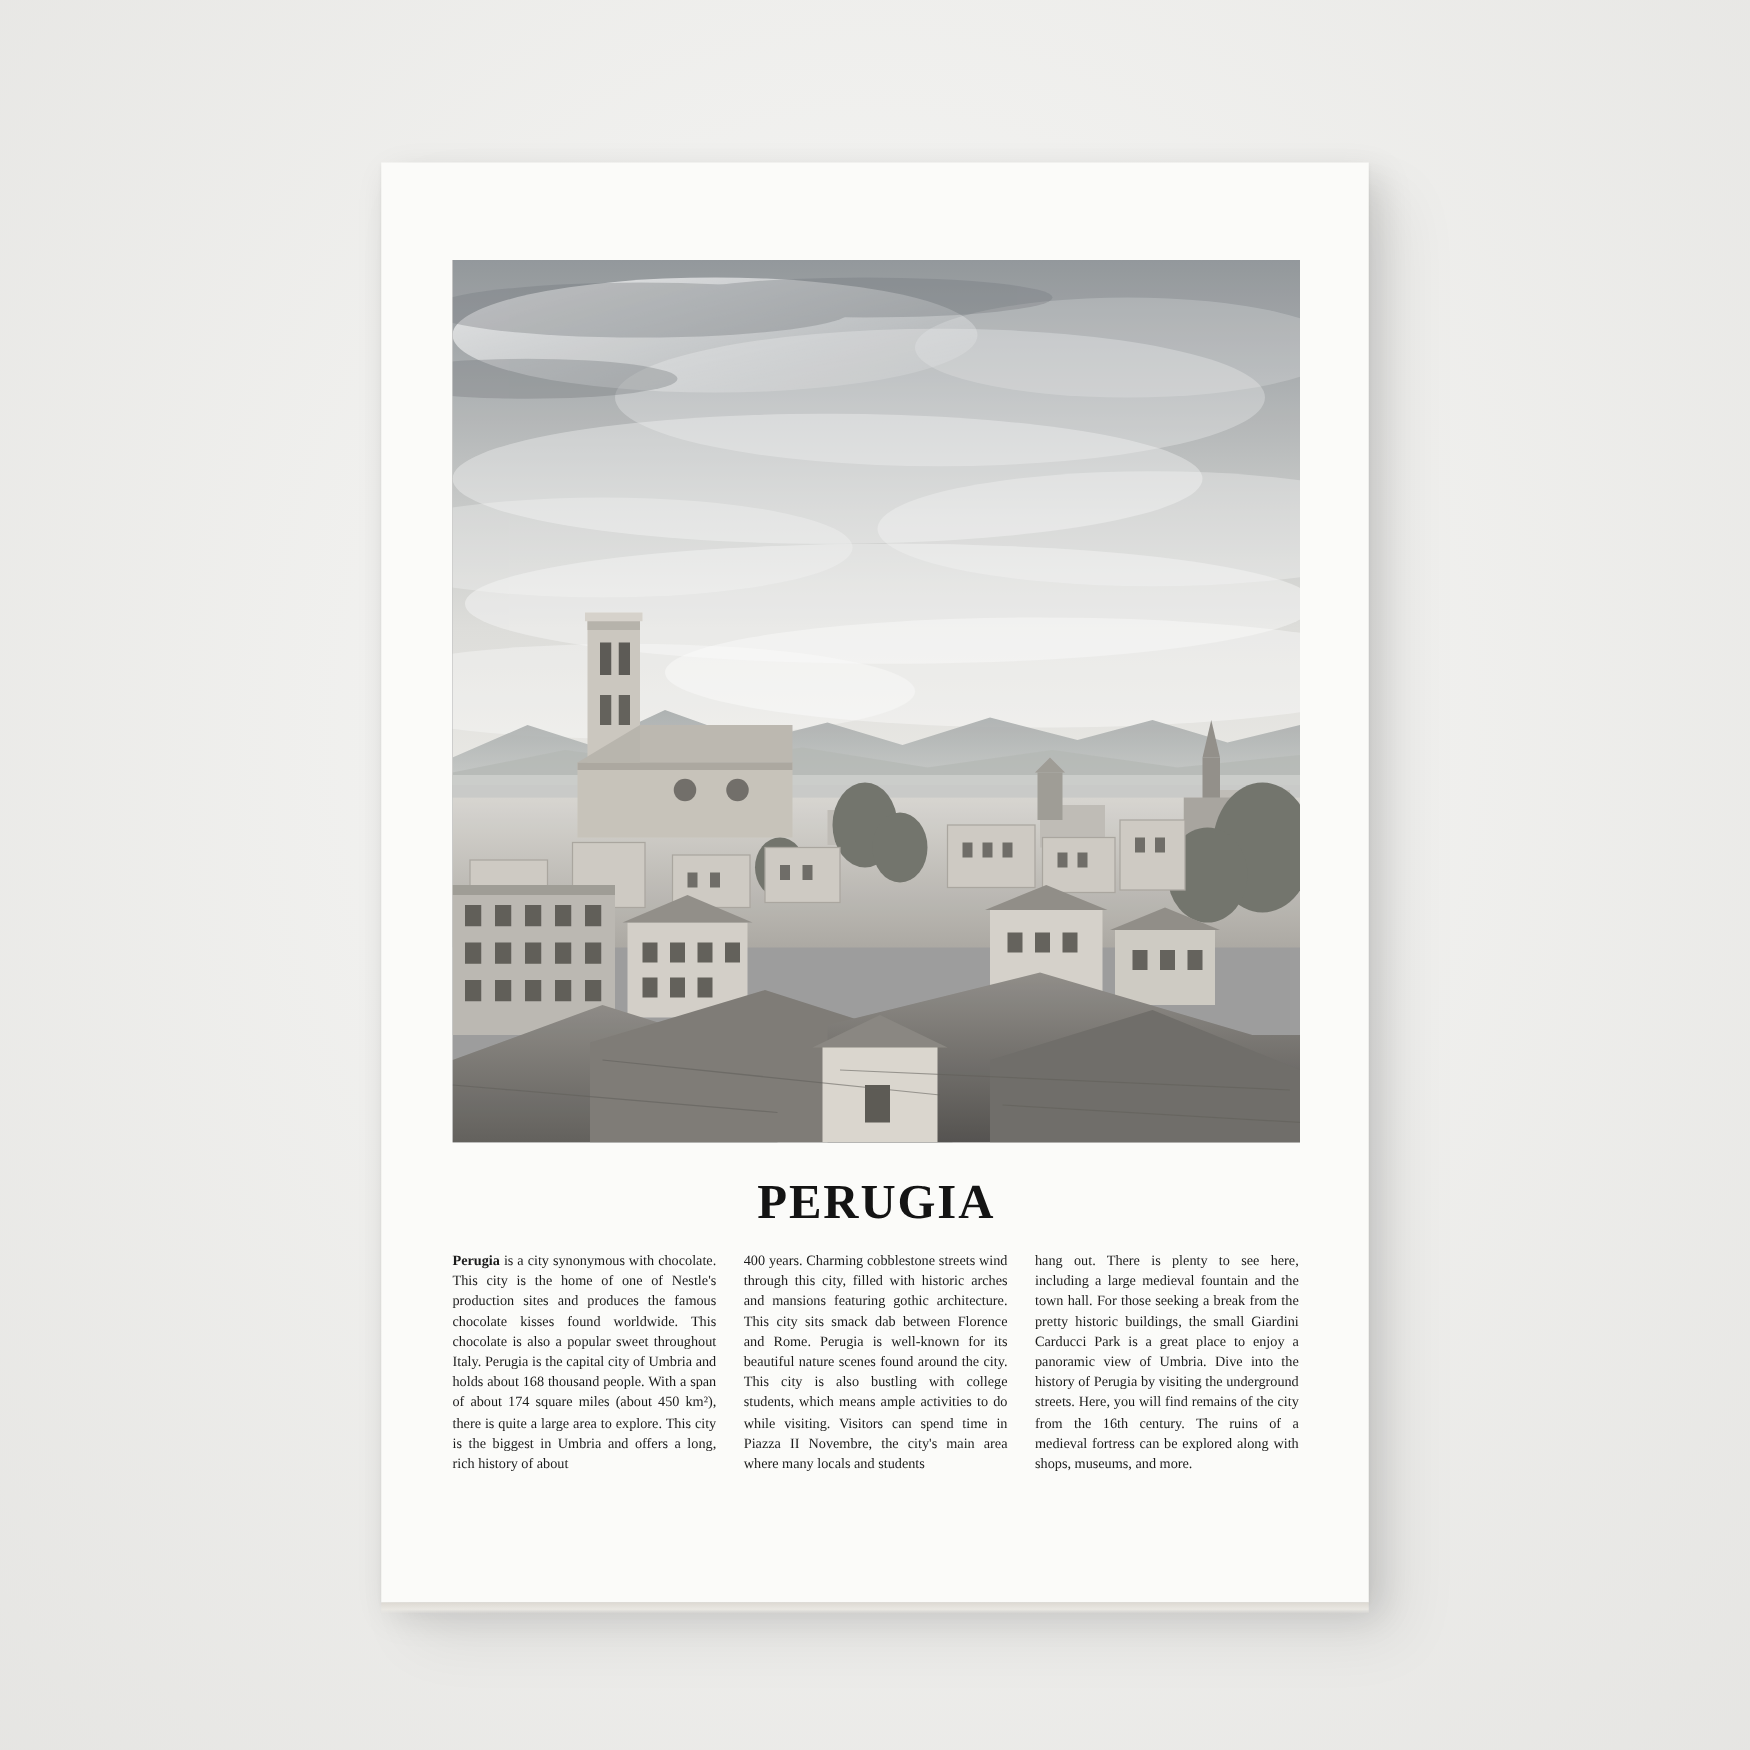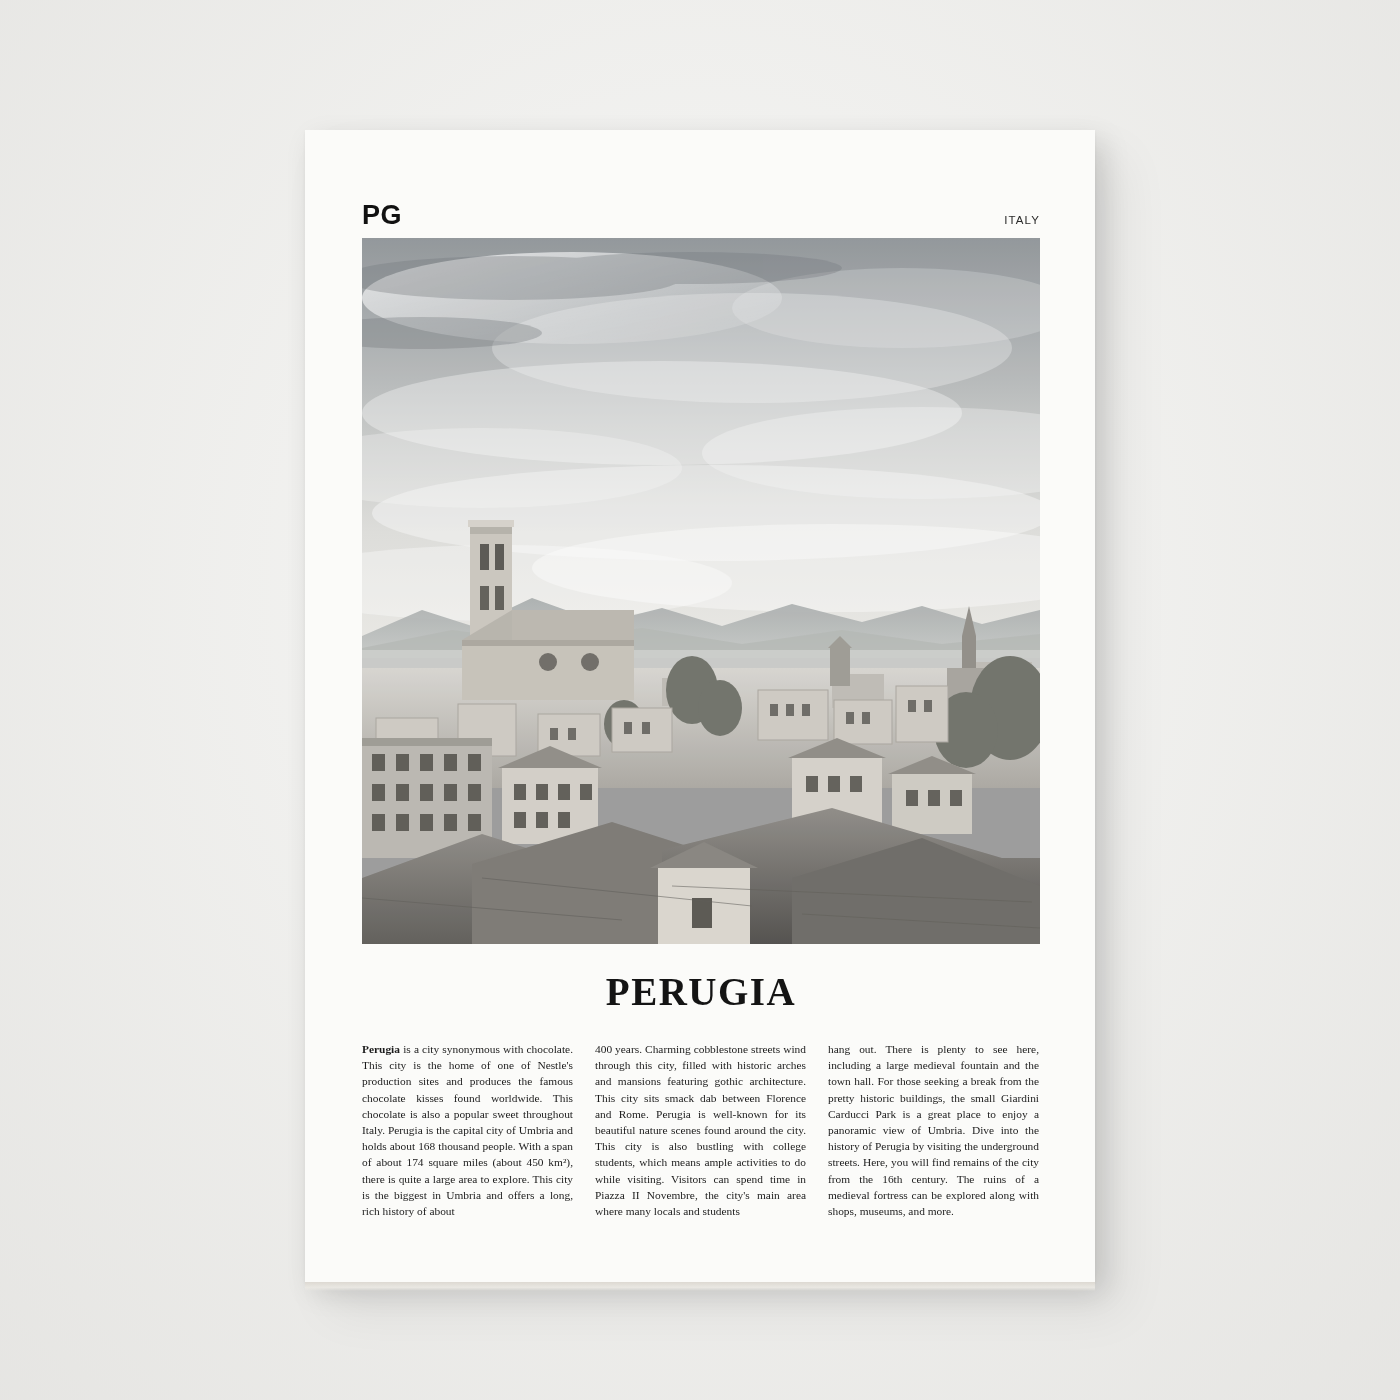--- a/index.html
+++ b/index.html
@@ -94,45 +94,41 @@
     font-size: 39px;
     letter-spacing: 1.5px;
     color: #141414;
     margin-top: 28px;
     line-height: 1;
   }
 
   .columns {
     display: flex;
     gap: 22px;
-    margin-top: 30px;
+    margin-top: 20px;
   }
   .col {
     width: 211px;
     font-family: "Liberation Serif", serif;
     font-size: 11.4px;
     line-height: 1.42;
     text-align: justify;
     color: #1b1b1b;
     hyphens: auto;
   }
   .col b { font-weight: bold; }
 </style>
 </head>
 <body>
 
 <div id="stage">
 
   <div class="poster">
     <div class="poster-inner">
 
-      <div class="header-row">
-        <div class="pg-code">PG</div>
-        <div class="country">ITALY</div>
-      </div>
 
       <div class="photo">
         <svg viewBox="0 0 678 706" preserveAspectRatio="none">
           <defs>
             <linearGradient id="sky" x1="0" y1="0" x2="0" y2="1">
               <stop offset="0%" stop-color="#8f9498"></stop>
               <stop offset="22%" stop-color="#a7abad"></stop>
               <stop offset="45%" stop-color="#c3c5c4"></stop>
               <stop offset="70%" stop-color="#dcdcd9"></stop>
               <stop offset="100%" stop-color="#e9e8e4"></stop>

